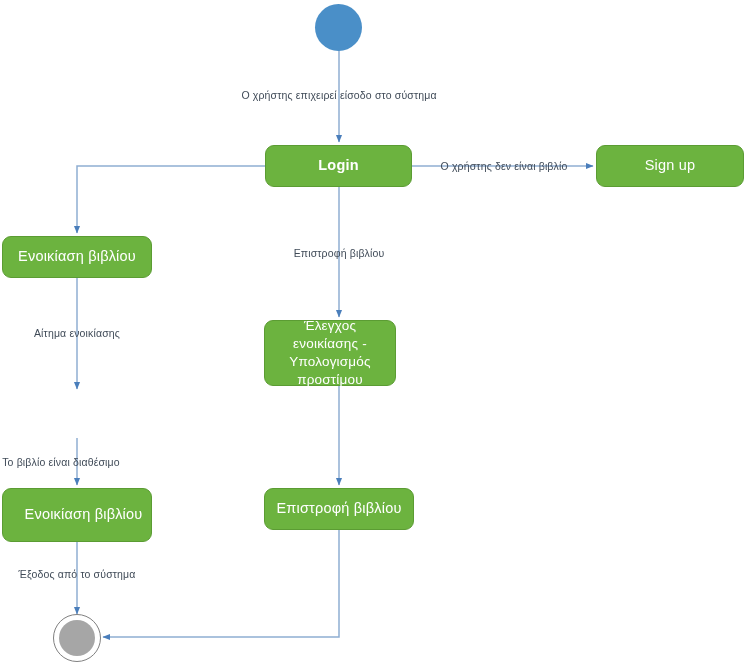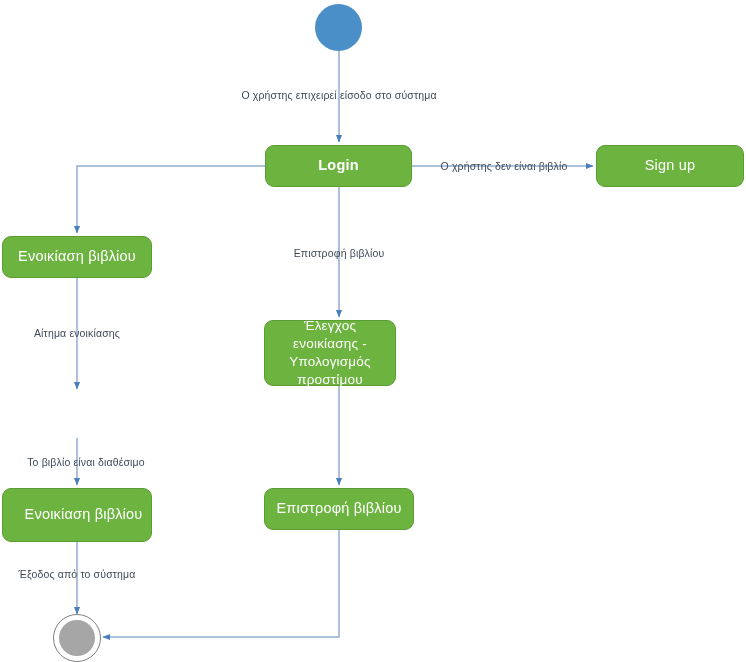--- a/index.html
+++ b/index.html
@@ -134,17 +134,17 @@
   </div>
 
   <div class="edge-label" style="left:339px; top:95px; transform:translate(-50%,-50%);">Ο χρήστης επιχειρεί είσοδο στο σύστημα</div>
 
   <div class="edge-label" style="left:504px; top:166px; transform:translate(-50%,-50%);">Ο χρήστης δεν είναι βιβλίο</div>
 
   <div class="edge-label" style="left:339px; top:253px; transform:translate(-50%,-50%);">Επιστροφή βιβλίου</div>
 
   <div class="edge-label" style="left:77px; top:333px; transform:translate(-50%,-50%);">Αίτημα ενοικίασης</div>
 
-  <div class="edge-label" style="left:86px; top:462px; transform:translate(-50%,-50%);">Το βιβλίο είναι διαθέσιμο</div>
+  <div class="edge-label" style="left:61px; top:462px; transform:translate(-50%,-50%);">Το βιβλίο είναι διαθέσιμο</div>
 
   <div class="edge-label" style="left:77px; top:574px; transform:translate(-50%,-50%);">Έξοδος από το σύστημα</div>
 
 </div>
 
 </body></html>

